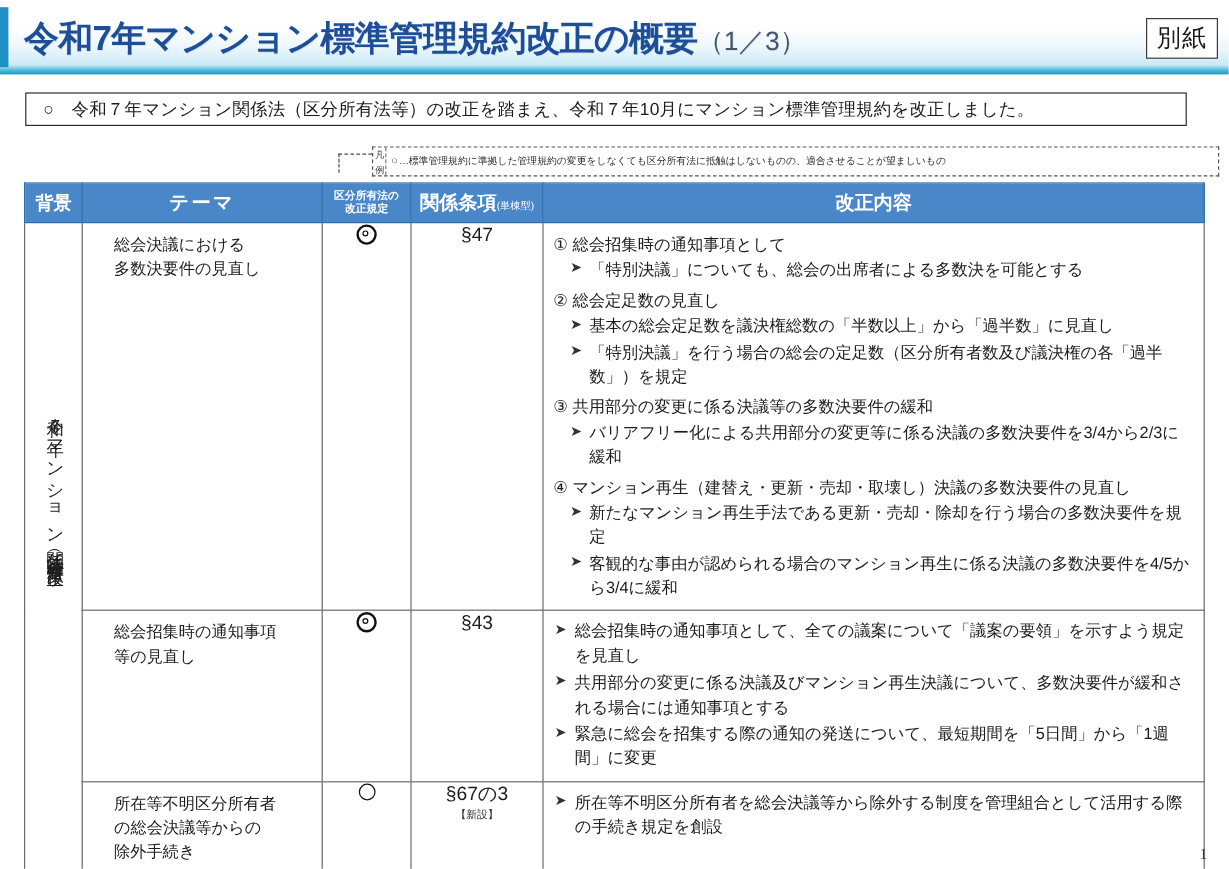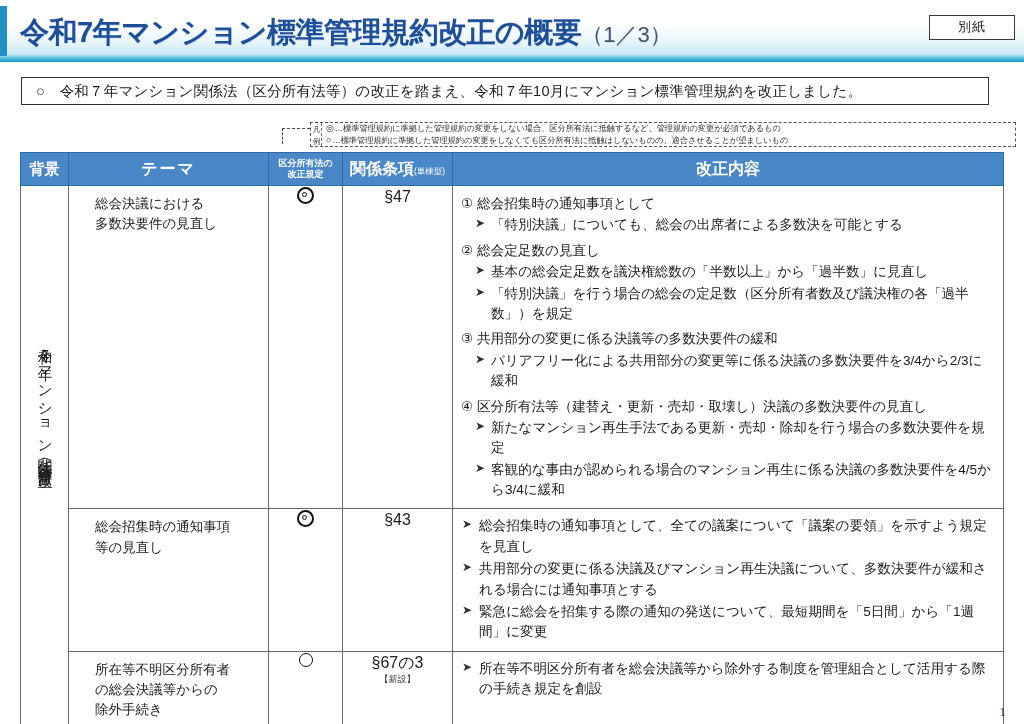--- a/index.html
+++ b/index.html
@@ -48,22 +48,22 @@
     font-size: 22px;
     font-weight: normal;
     color: #46526b;
     letter-spacing: 0;
   }
   .bessi-box {
     position: absolute;
     right: 9px;
     top: 15px;
     border: 1.6px solid #3a3a3a;
-    padding: 2px 28px 3px;
-    font-size: 13px;
+    padding: 2px 8px 3px;
+    font-size: 20px;
     background: #fff;
     color: #1a1a1a;
     letter-spacing: 1px;
     text-align: center;
   }
 
   
   .lead-box {
     position: absolute;
     left: 21px;
@@ -316,23 +316,20 @@
 
 <div class="legend-wrap">
   <div class="legend-callout"></div>
   <div class="legend-callout2"></div>
   <div class="legend-box">
     <div class="legend-label">
       <div>凡</div>
       <div>例</div>
     </div>
     <div class="legend-lines">
-      <div class="legend-line">
-        <span class="legend-sym">◎</span><span>…標準管理規約に準拠した管理規約の変更をしない場合、区分所有法に抵触するなど、管理規約の変更が必須であるもの</span>
-      </div>
       <div class="legend-line">
         <span class="legend-sym">○</span><span>…標準管理規約に準拠した管理規約の変更をしなくても区分所有法に抵触はしないものの、適合させることが望ましいもの</span>
       </div>
     </div>
   </div>
 </div>
 
 <table class="table">
   <thead>
     <tr>
@@ -391,21 +388,21 @@
           <span class="num-head">
             <span class="mk">③</span><span>共用部分の変更に係る決議等の多数決要件の緩和</span>
           </span>
           <div class="bullet">
             <span class="arw">➤</span><span>バリアフリー化による共用部分の変更等に係る決議の多数決要件を3/4から2/3に緩和</span>
           </div>
         </div>
 
         <div class="num-item">
           <span class="num-head">
-            <span class="mk">④</span><span>区分所有法等（建替え・更新・売却・取壊し）決議の多数決要件の見直し</span>
+            <span class="mk">④</span><span>マンション再生（建替え・更新・売却・取壊し）決議の多数決要件の見直し</span>
           </span>
           <div class="bullet">
             <span class="arw">➤</span><span>新たなマンション再生手法である更新・売却・除却を行う場合の多数決要件を規定</span>
           </div>
           <div class="bullet">
             <span class="arw">➤</span><span>客観的な事由が認められる場合のマンション再生に係る決議の多数決要件を4/5から3/4に緩和</span>
           </div>
         </div>
 
       </td>

